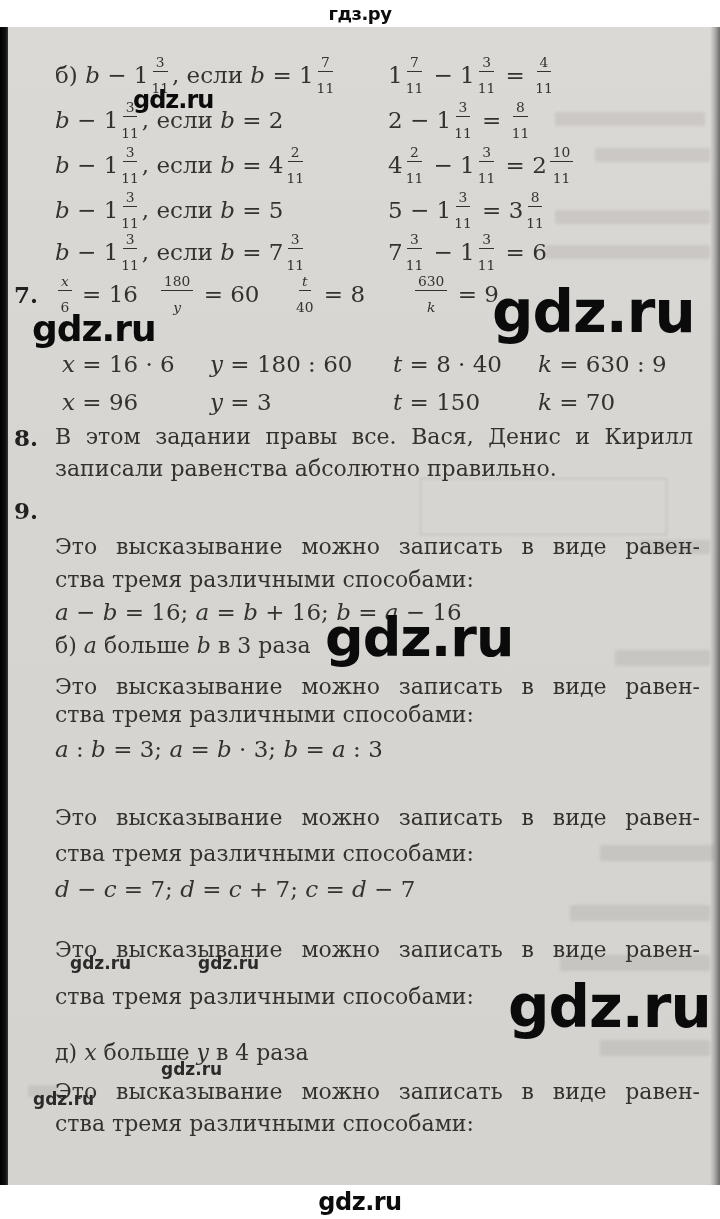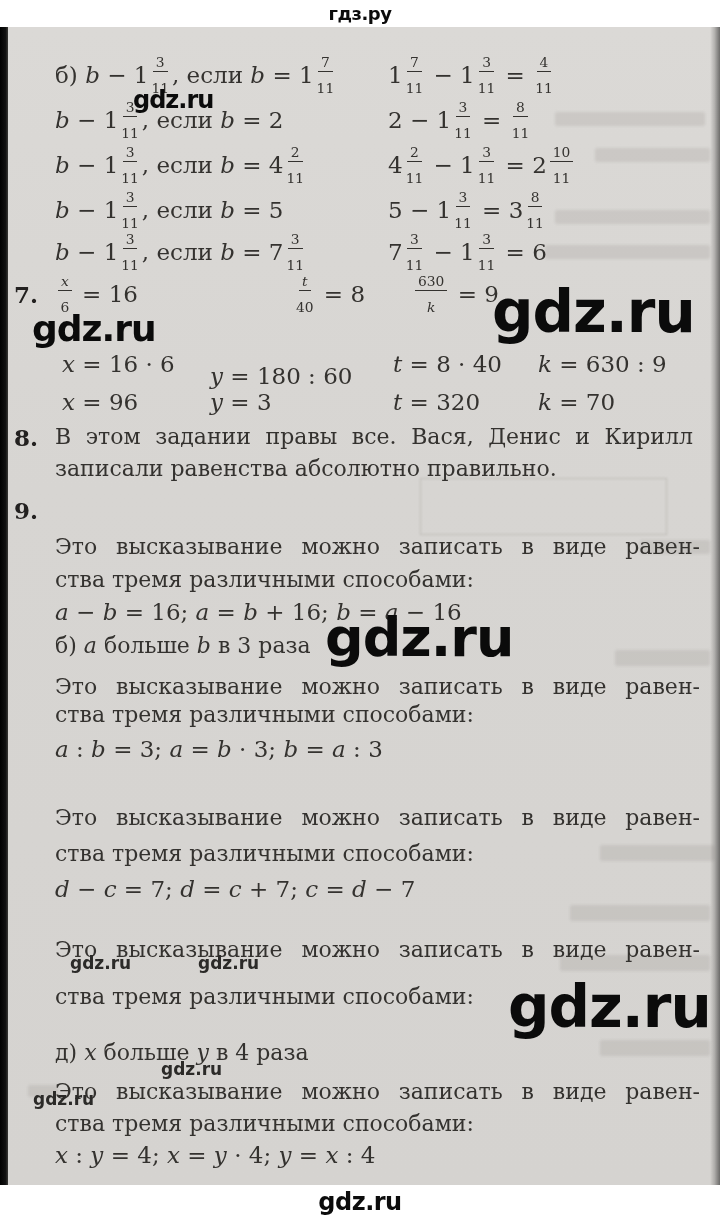--- a/index.html
+++ b/index.html
@@ -139,35 +139,39 @@
       <span> − 1</span>
       <span class="frac"><span class="fn">3</span><span class="fd">11</span></span>
       <span> = 6</span>
     </div>
 
   <div class="num" style="left:14px;top:254px">7.</div>
   <div class="cell c7" style="left:55px;top:245px">
       <span class="frac"><span class="fn it">x</span><span class="fd">6</span></span>
       <span> = 16</span>
     </div>
+  <div class="cell c7" style="left:158px;top:245px">
+      <span class="frac"><span class="fn">180</span><span class="fd it">y</span></span>
+      <span> = 60</span>
+    </div>
   <div class="cell c7" style="left:293px;top:245px">
       <span class="frac"><span class="fn it">t</span><span class="fd">40</span></span>
       <span> = 8</span>
     </div>
   <div class="cell c7" style="left:412px;top:245px">
       <span class="frac"><span class="fn">630</span><span class="fd it">k</span></span>
       <span> = 9</span>
     </div>
   <div class="tl eq" style="left:62px;top:324px"><span class="it">x</span><span> = 16 · 6</span></div>
-  <div class="tl eq" style="left:210px;top:336px"><span class="it">y</span><span> = 180 : 60</span></div>
+  <div class="tl eq" style="left:210px;top:324px"><span class="it">y</span><span> = 180 : 60</span></div>
   <div class="tl eq" style="left:393px;top:324px"><span class="it">t</span><span> = 8 · 40</span></div>
   <div class="tl eq" style="left:538px;top:324px"><span class="it">k</span><span> = 630 : 9</span></div>
   <div class="tl eq" style="left:62px;top:362px"><span class="it">x</span><span> = 96</span></div>
   <div class="tl eq" style="left:210px;top:362px"><span class="it">y</span><span> = 3</span></div>
-  <div class="tl eq" style="left:393px;top:362px"><span class="it">t</span><span> = 320</span></div>
+  <div class="tl eq" style="left:393px;top:362px"><span class="it">t</span><span> = 150</span></div>
   <div class="tl eq" style="left:538px;top:362px"><span class="it">k</span><span> = 70</span></div>
 
   <div class="num" style="left:14px;top:397px">8.</div>
   <div class="tl just" style="left:55px;top:397px;width:638px">В этом задании правы все. Вася, Денис и Кирилл</div>
   <div class="tl" style="left:55px;top:429px">записали равенства абсолютно правильно.</div>
 
   <div class="num" style="left:14px;top:470px">9.</div>
   <div class="tl just" style="left:55px;top:507px"><span>Это высказывание можно записать в виде равен-</span></div>
   <div class="tl" style="left:55px;top:540px"><span>ства тремя различными способами:</span></div>
   <div class="tl eq" style="left:55px;top:572px"><span class="it">a</span><span> − </span><span class="it">b</span><span> = 16; </span><span class="it">a</span><span> = </span><span class="it">b</span><span> + 16; </span><span class="it">b</span><span> = </span><span class="it">a</span><span> − 16</span></div>
@@ -176,21 +180,20 @@
   <div class="tl" style="left:55px;top:675px"><span>ства тремя различными способами:</span></div>
   <div class="tl eq" style="left:55px;top:709px"><span class="it">a</span><span> : </span><span class="it">b</span><span> = 3; </span><span class="it">a</span><span> = </span><span class="it">b</span><span> · 3; </span><span class="it">b</span><span> = </span><span class="it">a</span><span> : 3</span></div>
   <div class="tl just" style="left:55px;top:778px"><span>Это высказывание можно записать в виде равен-</span></div>
   <div class="tl" style="left:55px;top:814px"><span>ства тремя различными способами:</span></div>
   <div class="tl eq" style="left:55px;top:849px"><span class="it">d</span><span> − </span><span class="it">c</span><span> = 7; </span><span class="it">d</span><span> = </span><span class="it">c</span><span> + 7; </span><span class="it">c</span><span> = </span><span class="it">d</span><span> − 7</span></div>
   <div class="tl just" style="left:55px;top:910px"><span>Это высказывание можно записать в виде равен-</span></div>
   <div class="tl" style="left:55px;top:957px"><span>ства тремя различными способами:</span></div>
   <div class="tl" style="left:55px;top:1013px"><span>д) </span><span class="it">x</span><span> больше </span><span class="it">y</span><span> в 4 раза</span></div>
   <div class="tl just" style="left:55px;top:1052px"><span>Это высказывание можно записать в виде равен-</span></div>
   <div class="tl" style="left:55px;top:1084px"><span>ства тремя различными способами:</span></div>
-  <div class="tl eq" style="left:55px;top:1115px"><span class="it">x</span><span> : </span><span class="it">y</span><span> = 4; </span><span class="it">x</span><span> = </span><span class="it">y</span><span> · 4; </span><span class="it">y</span><span> = </span><span class="it">x</span><span> : 4</span></div>
 
   <div class="wm" style="left:133px;top:61px;font-size:24px">gdz.ru</div>
   <div class="wm" style="left:32px;top:284px;font-size:36px">gdz.ru</div>
   <div class="wm" style="left:492px;top:256px;font-size:58px">gdz.ru</div>
   <div class="wm" style="left:325px;top:584px;font-size:54px">gdz.ru</div>
   <div class="wm small" style="left:70px;top:928px;font-size:17px">gdz.ru</div>
   <div class="wm small" style="left:198px;top:928px;font-size:17px">gdz.ru</div>
   <div class="wm" style="left:508px;top:951px;font-size:58px">gdz.ru</div>
   <div class="wm small" style="left:161px;top:1034px;font-size:17px">gdz.ru</div>
   <div class="wm small" style="left:33px;top:1064px;font-size:17px">gdz.ru</div>

